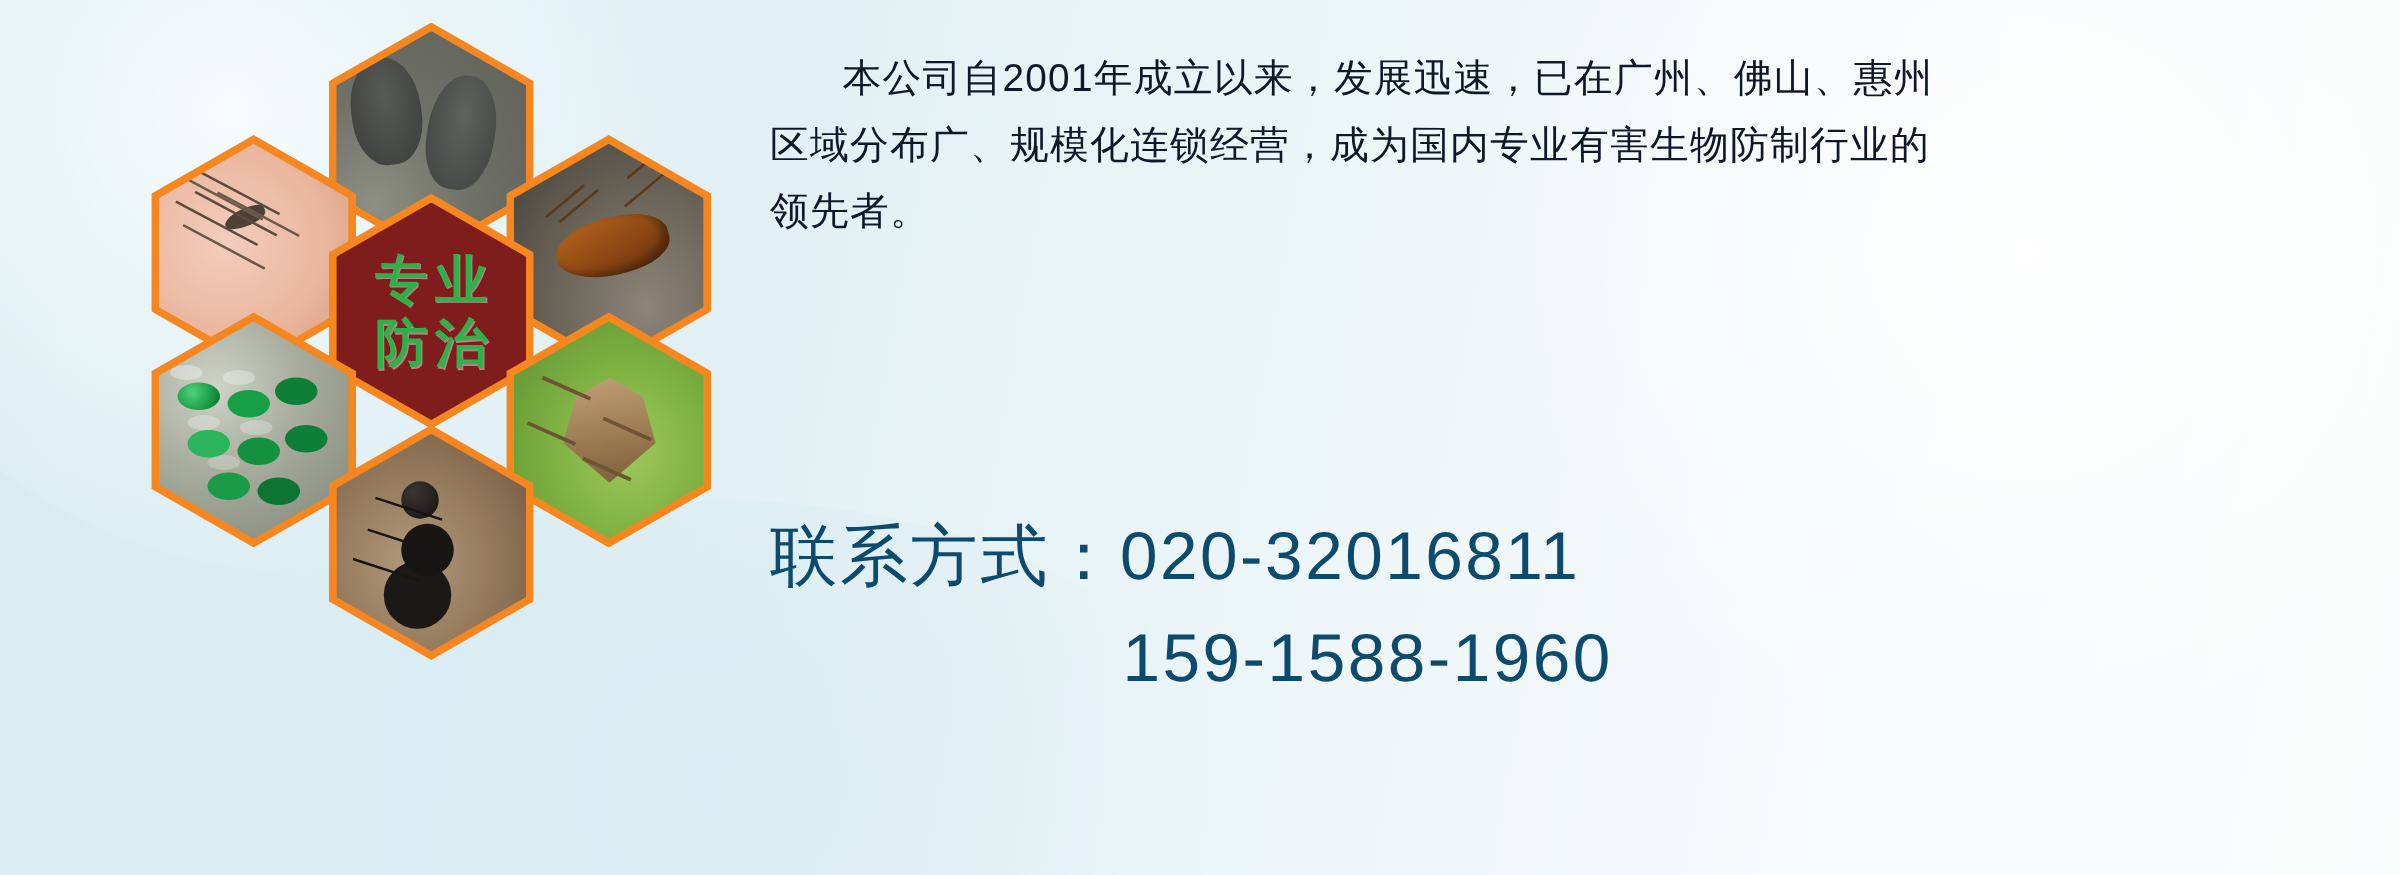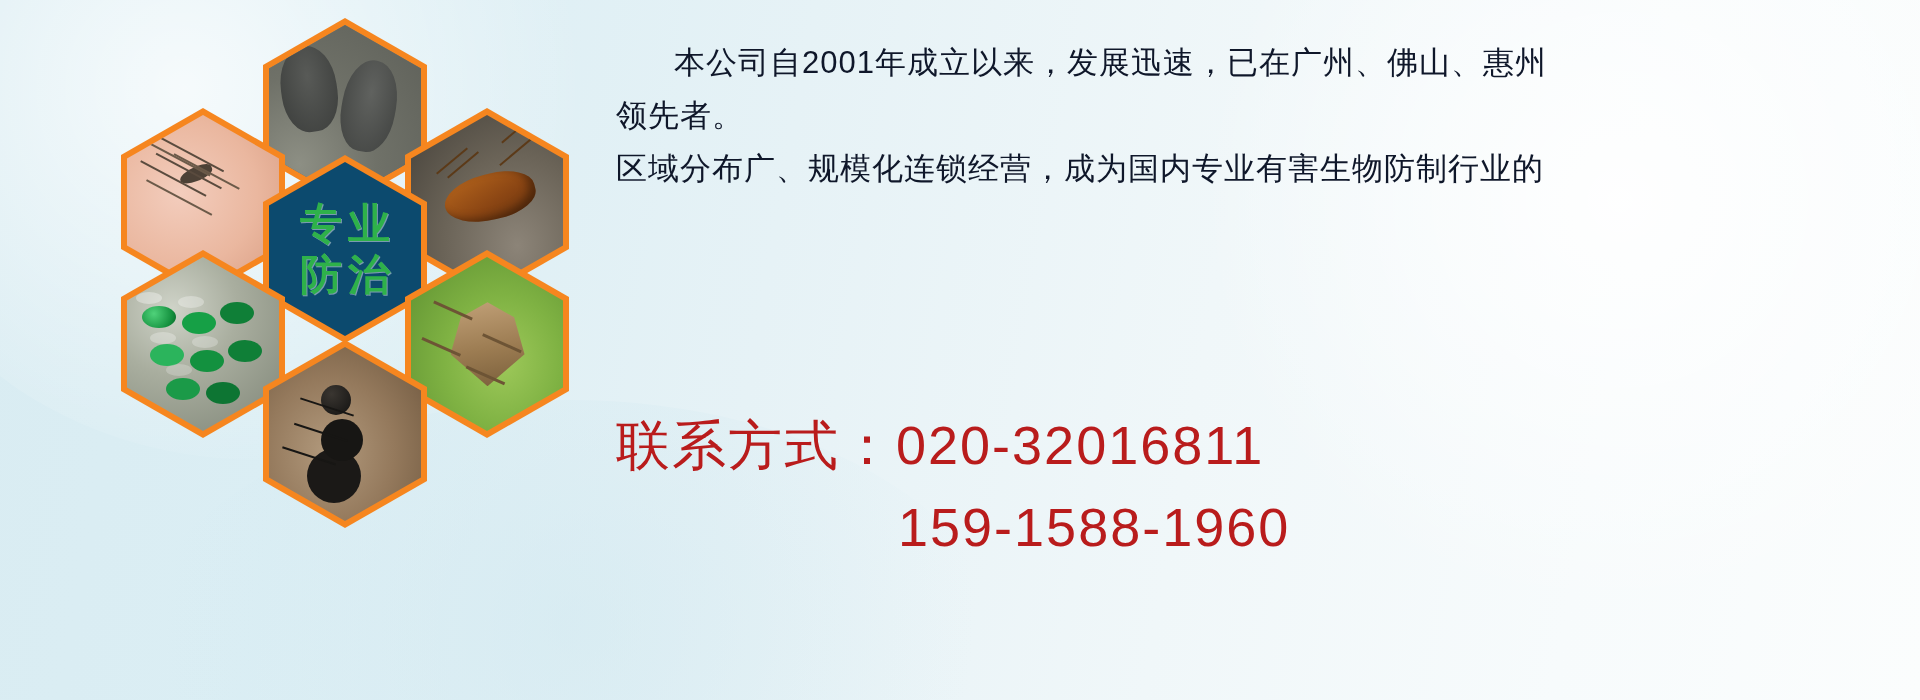--- a/index.html
+++ b/index.html
@@ -45,21 +45,21 @@
   
   .hex-top      { left: 168px; top: 18px; }
   .hex-upleft   { left: 26px;  top: 108px; }
   .hex-upright  { left: 310px; top: 108px; }
   .hex-center   { left: 168px; top: 155px; }
   .hex-lowleft  { left: 26px;  top: 250px; }
   .hex-lowright { left: 310px; top: 250px; }
   .hex-bottom   { left: 168px; top: 340px; }
 
   .hex-center .hex-inner {
-    background: #0c4a6e;
+    background: #7f1d1d;
     display: flex; flex-direction: column;
     align-items: center; justify-content: center;
   }
   .hex-label {
     color: #2eb14a;
     font-size: 42px;
     font-weight: bold;
     letter-spacing: 6px;
     line-height: 1.22;
     text-indent: 6px;
@@ -187,21 +187,21 @@
     font-weight: 500;
   }
   .copy-line.first { text-indent: 58px; }
 
   .contact-block {
     position: absolute;
     left: 616px; top: 404px;
     width: 1290px;
   }
   .contact-line {
-    color: #b91c1c;
+    color: #0c4a6e;
     font-size: 54px;
     line-height: 82px;
     letter-spacing: 2px;
     white-space: nowrap;
     font-weight: 500;
   }
   .contact-line.second { text-indent: 282px; }
 </style>
 </head>
 <body>
@@ -252,20 +252,20 @@
   <div class="hex hex-bottom">
     <div class="hex-inner">
       <div class="hex-art art-ant"></div>
     </div>
   </div>
 
 </div>
 
 <div class="copy-block">
   <div class="copy-line first">本公司自2001年成立以来，发展迅速，已在广州、佛山、惠州</div>
+  <div class="copy-line">区域分布广、规模化连锁经营，成为国内专业有害生物防制行业的</div>
   <div class="copy-line">领先者。</div>
-  <div class="copy-line">区域分布广、规模化连锁经营，成为国内专业有害生物防制行业的</div>
 </div>
 
 <div class="contact-block">
   <div class="contact-line">联系方式：020-32016811</div>
   <div class="contact-line second">159-1588-1960</div>
 </div>
 
 </body></html>

